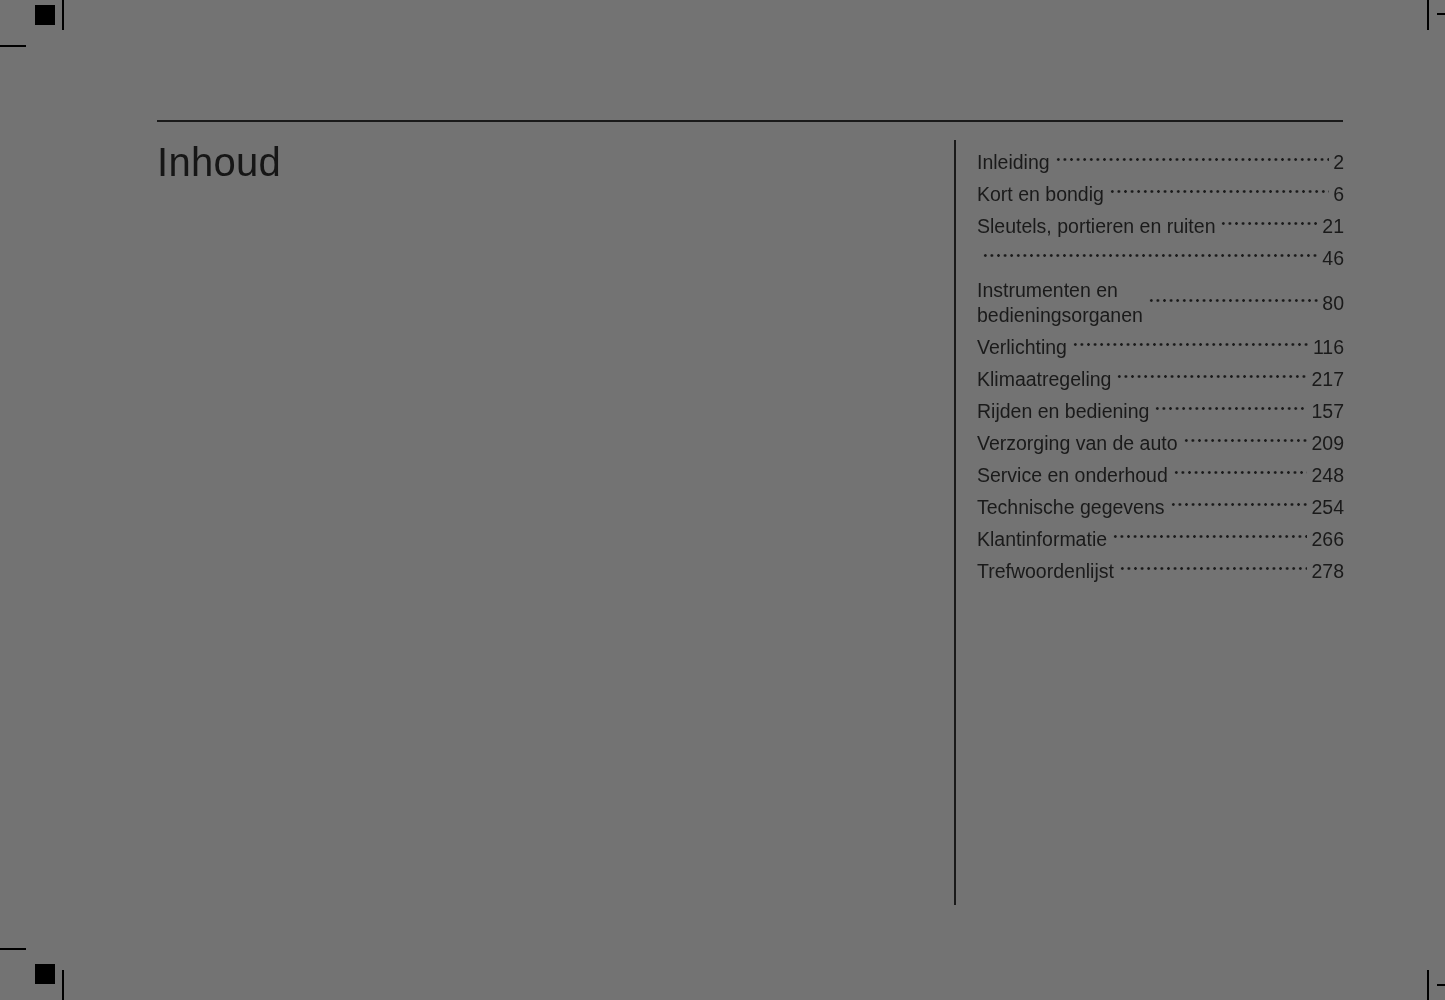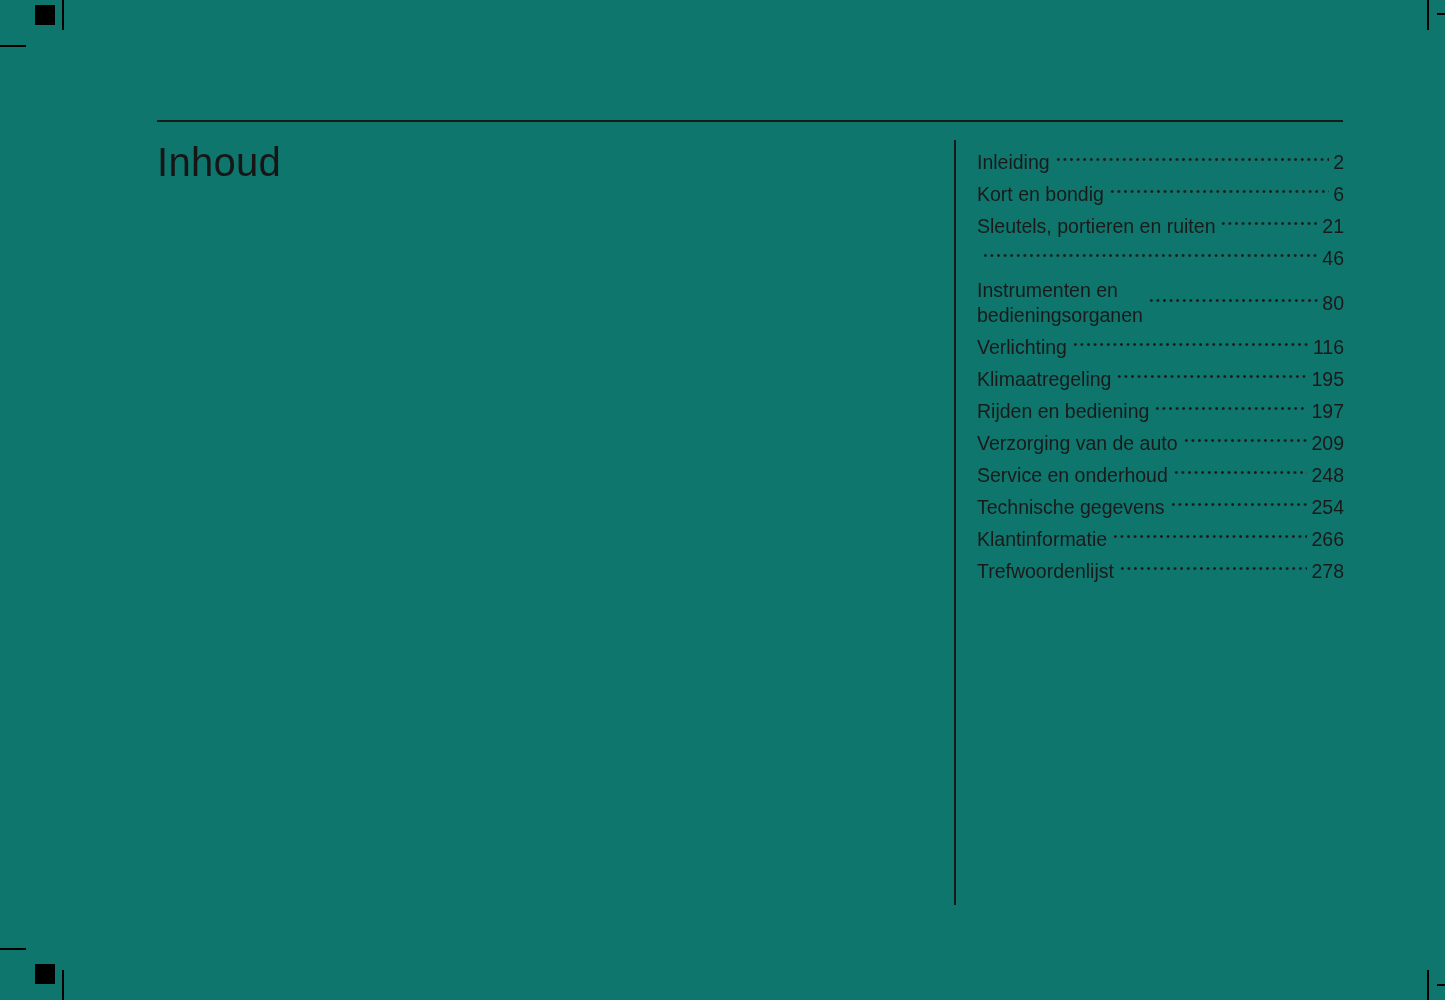--- a/index.html
+++ b/index.html
@@ -3,21 +3,21 @@
 <meta charset="utf-8">
 <style>
   html, body { margin: 0; padding: 0; }
   body {
     width: 1445px; height: 1000px;
     background: #ffffff;
     font-family: "Liberation Sans", sans-serif;
     color: #1a1a1a;
     overflow: hidden;
   }
-  .page { position: relative; width: 1445px; height: 1000px; background: #0f766e; overflow: hidden; }
+  .page { position: relative; width: 1445px; height: 1000px; background: #737373; overflow: hidden; }
 
   
   .mark { position: absolute; background: #000; }
   .mark.tl-square { left: 35px;  top: 5px;    width: 20px; height: 20px; }
   .mark.tl-vline  { left: 62px;  top: 0;      width: 2px;  height: 30px; }
   .mark.tl-hline  { left: 0;     top: 45px;   width: 26px; height: 2px; }
   .mark.tr-vline  { left: 1427px;top: 0;      width: 2px;  height: 30px; }
   .mark.tr-hline  { left: 1437px;top: 13px;   width: 8px;  height: 2px; }
   .mark.bl-hline  { left: 0;     top: 948px;  width: 26px; height: 2px; }
   .mark.bl-square { left: 35px;  top: 964px;  width: 20px; height: 20px; }
@@ -96,26 +96,26 @@
       <span class="toc-page">80</span>
     </div>
     <div class="toc-row">
       <span class="toc-label">Verlichting</span>
       <span class="toc-leader"></span>
       <span class="toc-page">116</span>
     </div>
     <div class="toc-row">
       <span class="toc-label">Klimaatregeling</span>
       <span class="toc-leader"></span>
-      <span class="toc-page">195</span>
+      <span class="toc-page">217</span>
     </div>
     <div class="toc-row">
       <span class="toc-label">Rijden en bediening</span>
       <span class="toc-leader"></span>
-      <span class="toc-page">197</span>
+      <span class="toc-page">157</span>
     </div>
     <div class="toc-row">
       <span class="toc-label">Verzorging van de auto</span>
       <span class="toc-leader"></span>
       <span class="toc-page">209</span>
     </div>
     <div class="toc-row">
       <span class="toc-label">Service en onderhoud</span>
       <span class="toc-leader"></span>
       <span class="toc-page">248</span>

